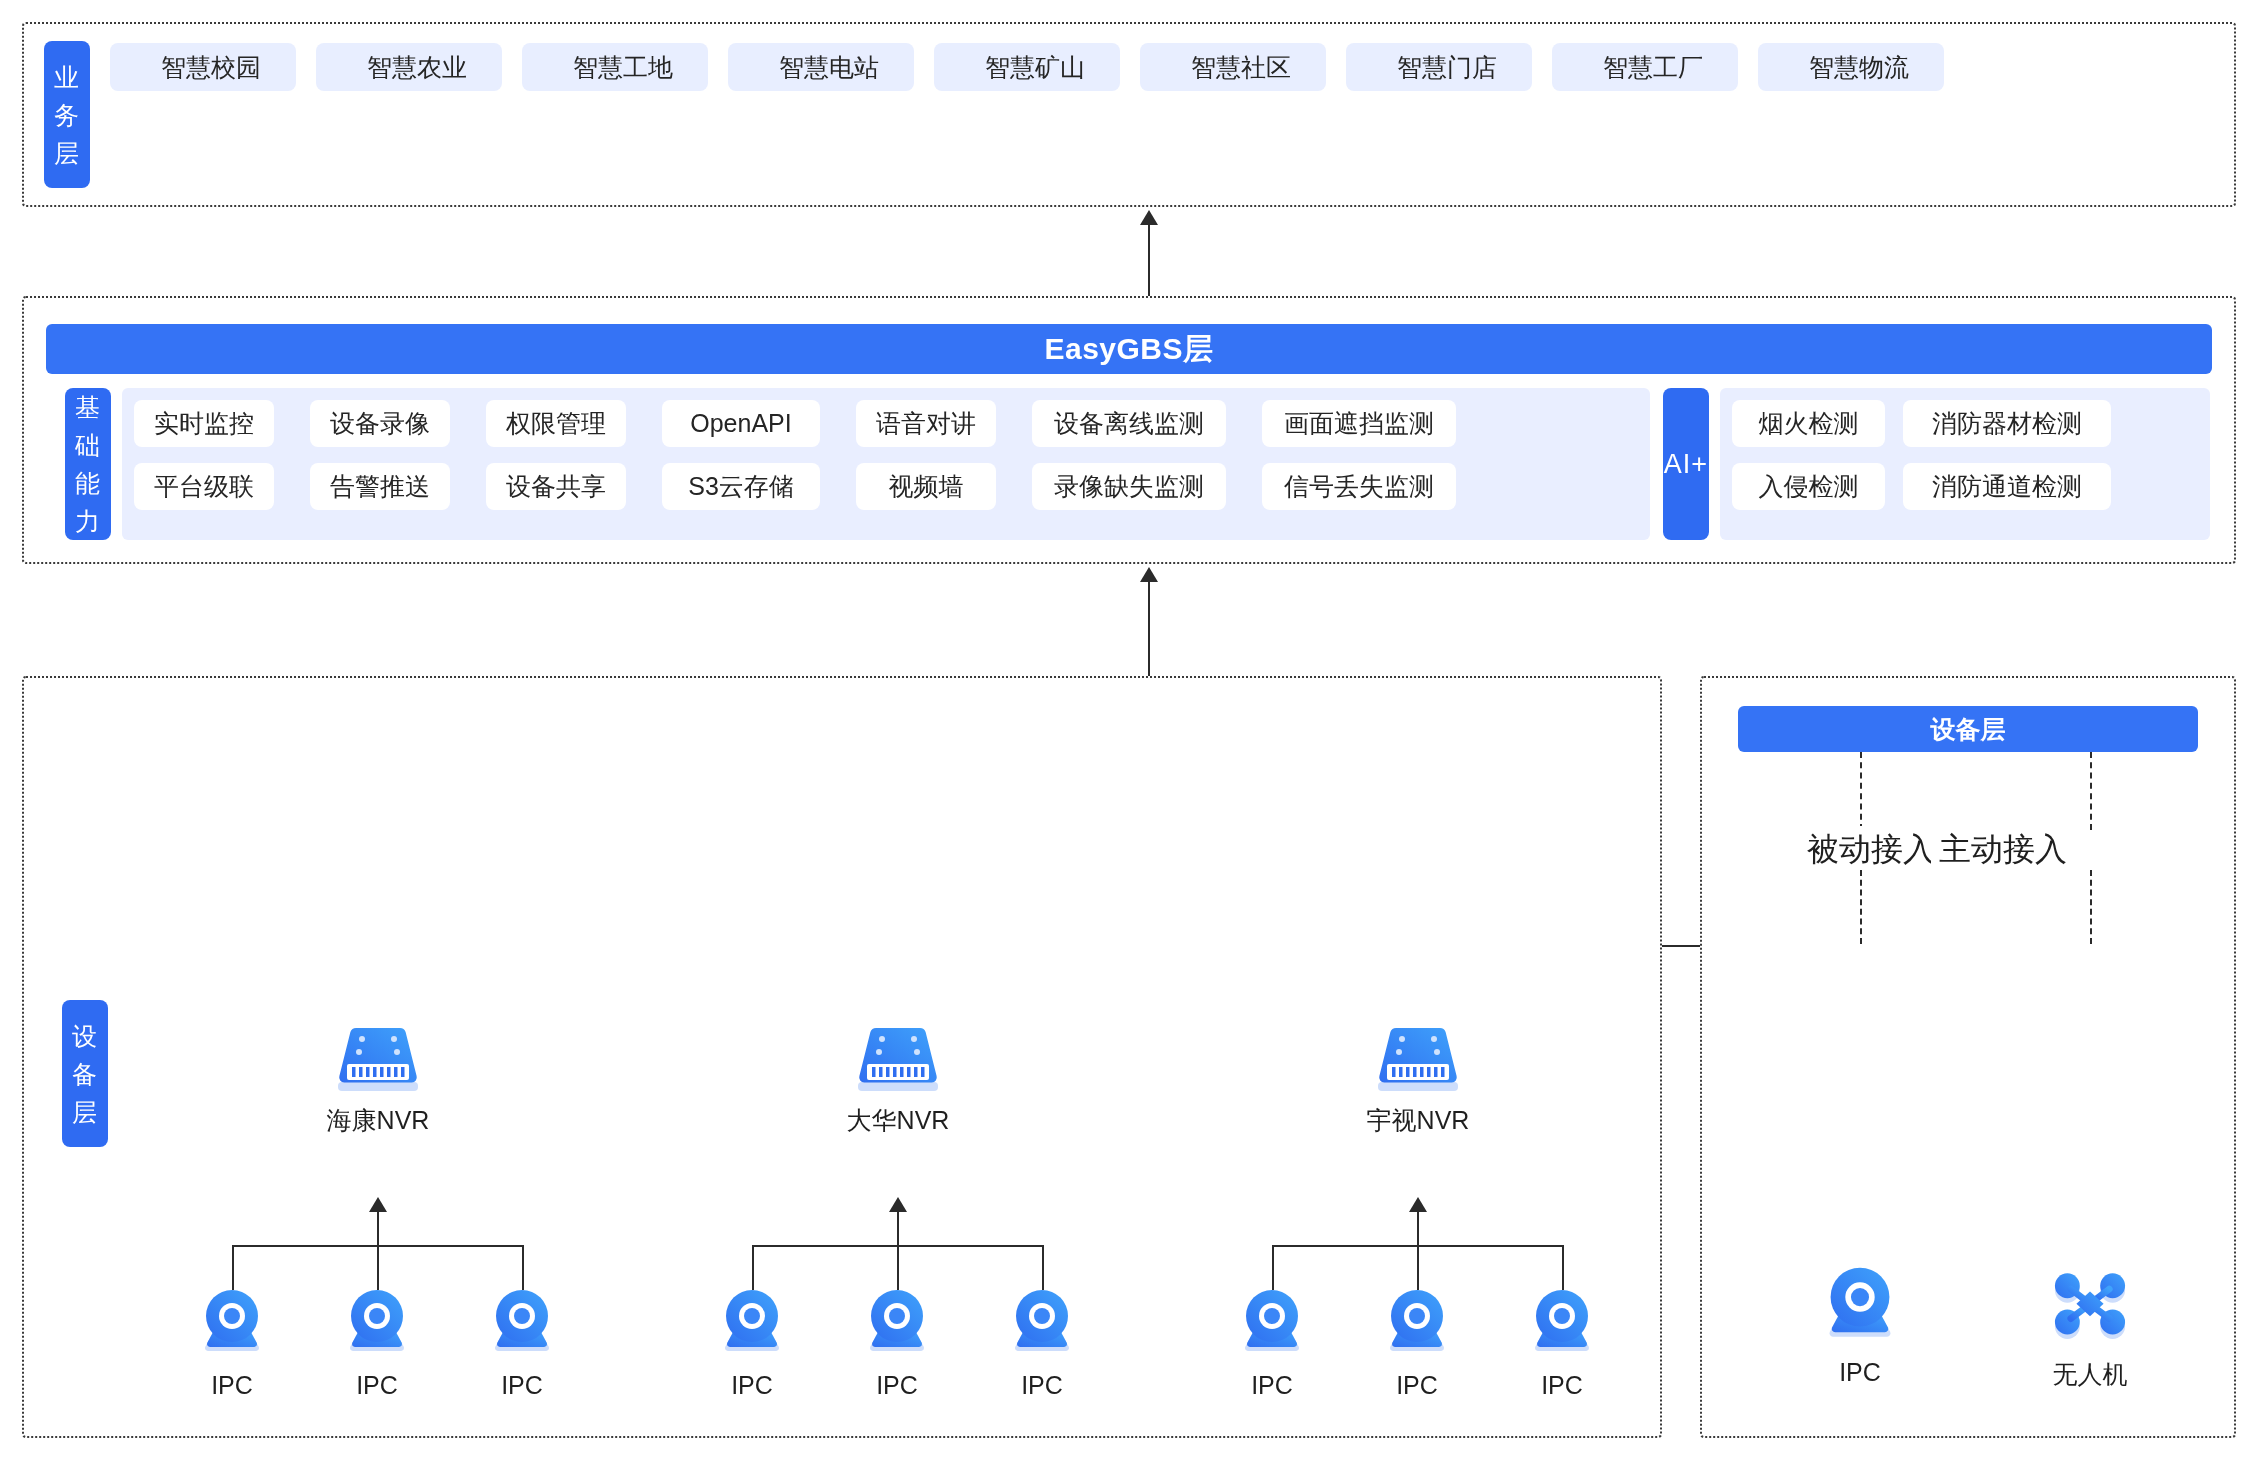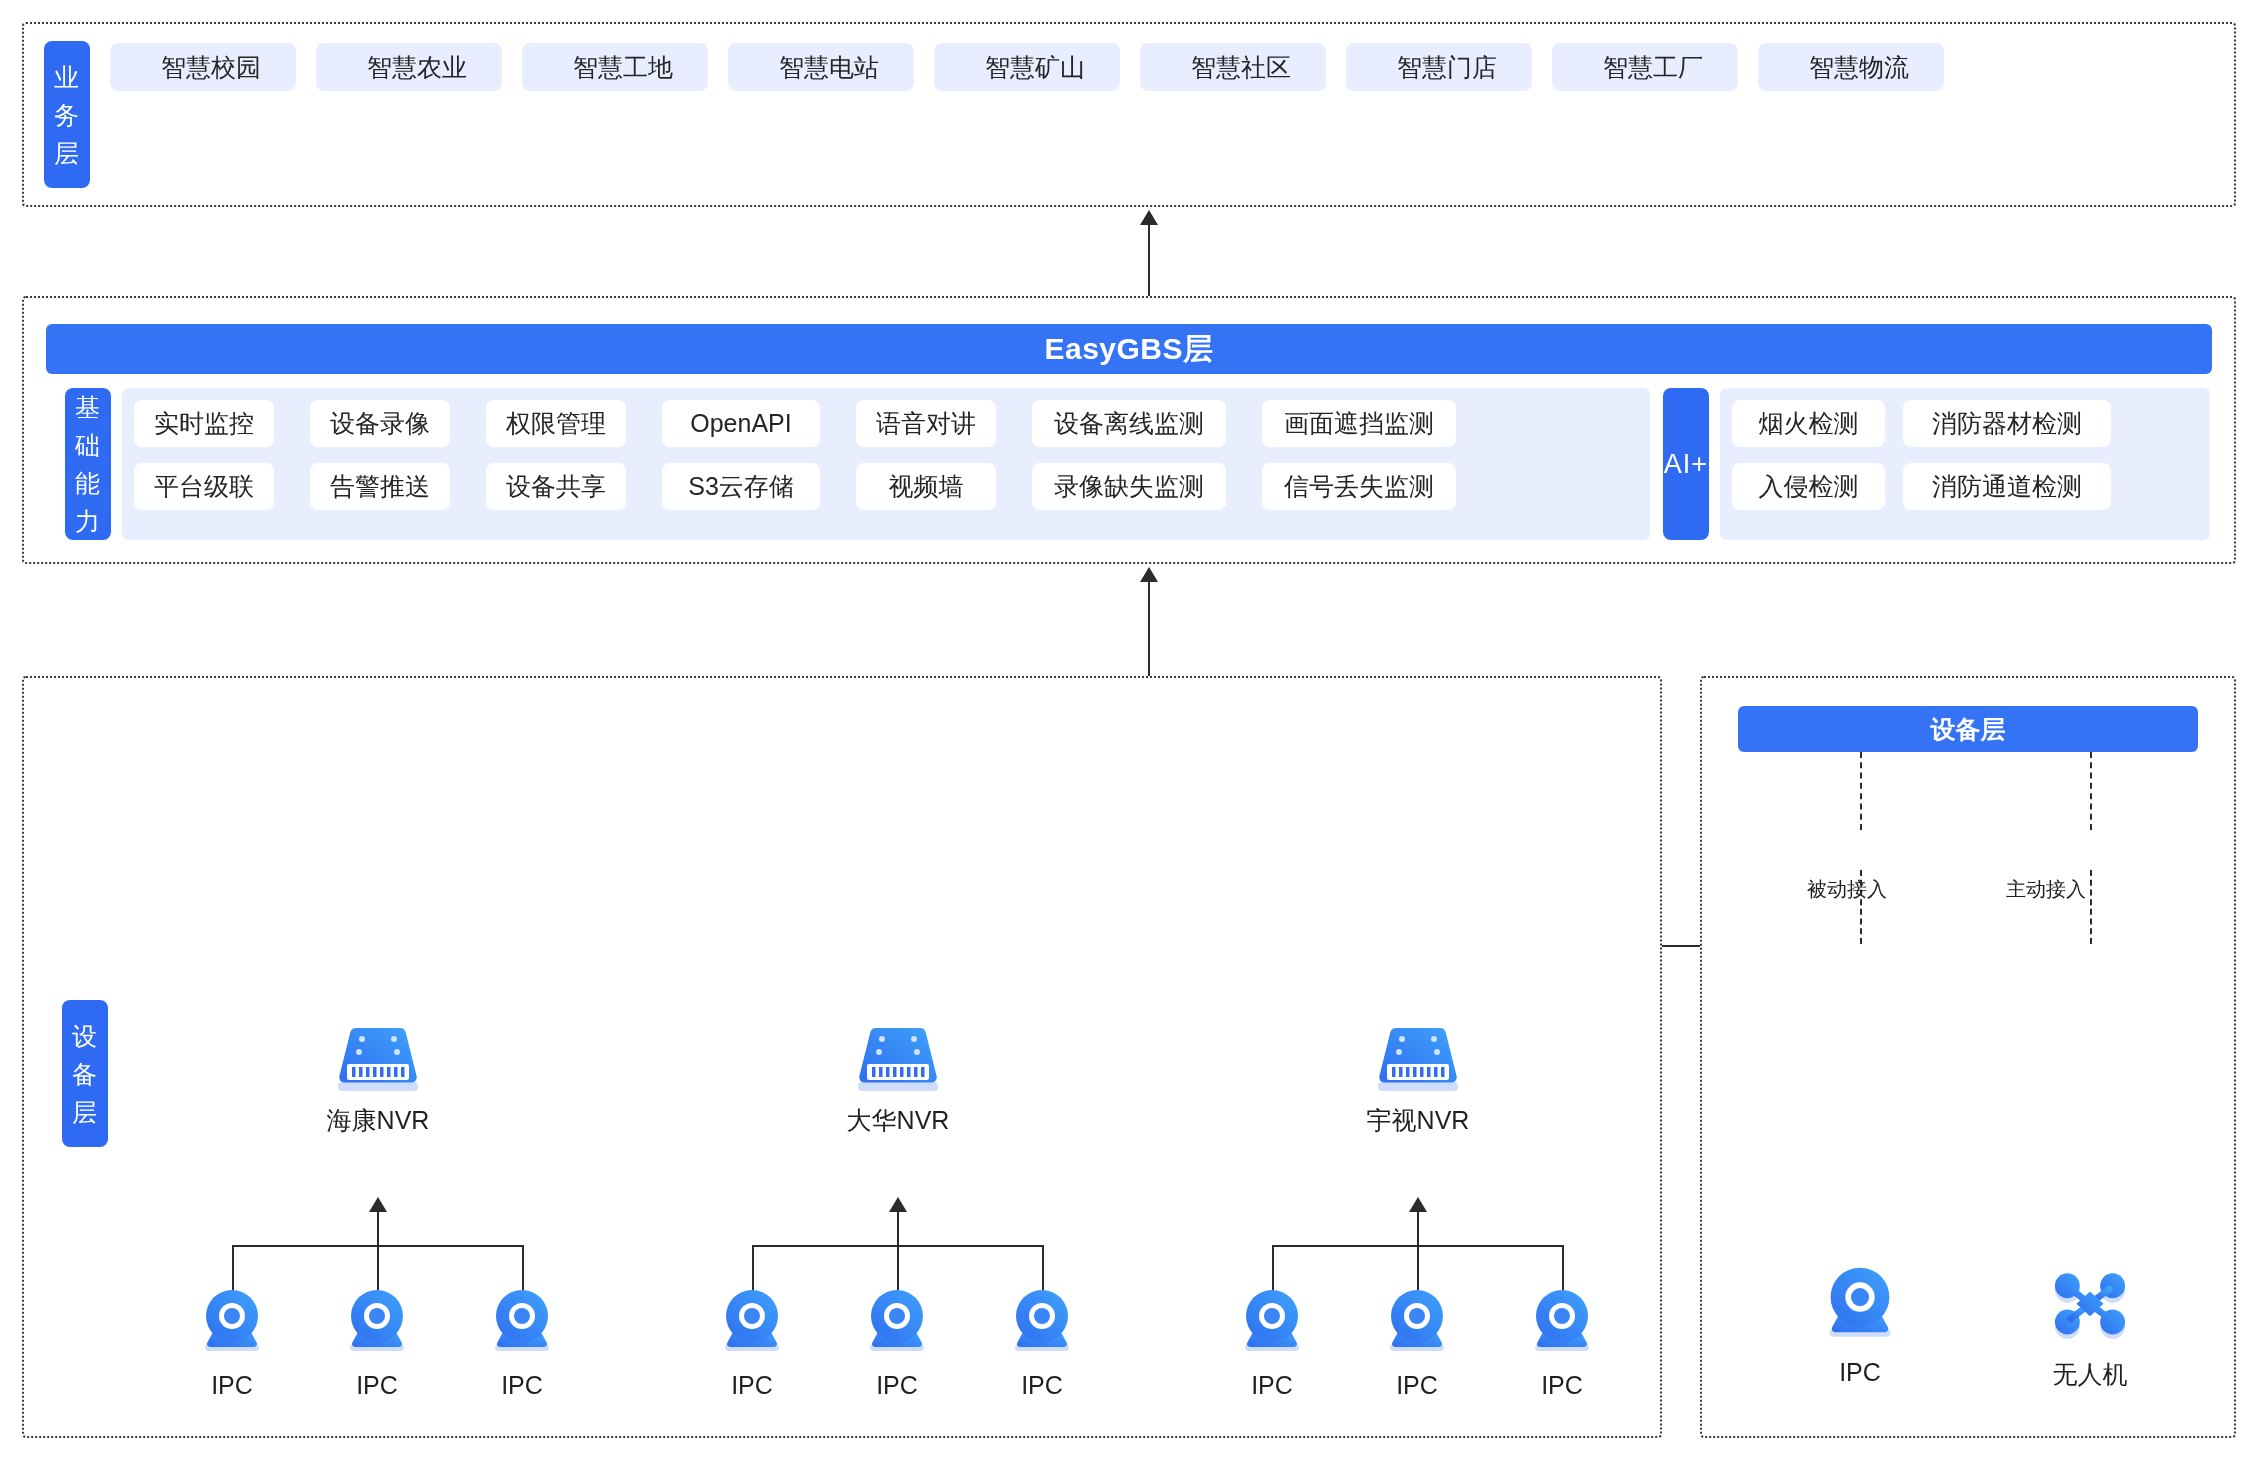--- a/index.html
+++ b/index.html
@@ -130,22 +130,22 @@
     color: #fff; font-size: 25px; font-weight: 600;
     display: flex; align-items: center; justify-content: center;
   }
 
   .node { position: absolute; text-align: center; }
   .node-label {
     font-size: 25px; color: #1f1f1f; margin-top: 6px;
     white-space: nowrap;
   }
   .access-label {
-    position: absolute; font-size: 20px; color: #1f1f1f;
-    background: #fff; padding: 2px 8px; white-space: nowrap; margin-top: 48px;
+    position: absolute; font-size: 32px; color: #1f1f1f;
+    background: #fff; padding: 2px 8px; white-space: nowrap;
   }
 </style>
 </head>
 <body>
 
 <div id="root">
 
   <div class="dashed-panel" id="business-panel"></div>
   <div class="layer-tab" id="business-tab">
     <span>业</span>
@@ -440,21 +440,21 @@
   </div>
 
   <div class="dashed-panel" id="device-panel-right"></div>
   <div id="device-bar">设备层</div>
 
   <div class="edge-dash-v" style="left:1860px; top:752px; height:78px;"></div>
   <div class="access-label" style="left:1799px; top:826px;">被动接入</div>
   <div class="edge-dash-v" style="left:1860px; top:870px; height:74px;"></div>
 
   <div class="edge-dash-v" style="left:2090px; top:752px; height:78px;"></div>
-  <div class="access-label" style="left:1998px; top:826px;">主动接入</div>
+  <div class="access-label" style="left:1931px; top:826px;">主动接入</div>
   <div class="edge-dash-v" style="left:2090px; top:870px; height:74px;"></div>
 
   <div class="node" style="left:1810px; top:1262px; width:100px;">
     <svg width="86" height="86" viewBox="0 0 76 76">
       <path d="M14 66 h48 a3 3 0 0 0 2.6 -4.4 l-6 -11 h-41.2 l-6 11 a3 3 0 0 0 2.6 4.4 z" fill="#cdddfb"></path>
       <path d="M16 62 h44 a3 3 0 0 0 2.6 -4.4 l-7 -13 h-35.2 l-7 13 a3 3 0 0 0 2.6 4.4 z" fill="url(#camg)"></path>
       <circle cx="38" cy="31" r="26" fill="url(#camg)"></circle>
       <circle cx="38" cy="31" r="13" fill="#ffffff"></circle>
       <circle cx="38" cy="31" r="8" fill="#3b86f7"></circle>
     </svg>

